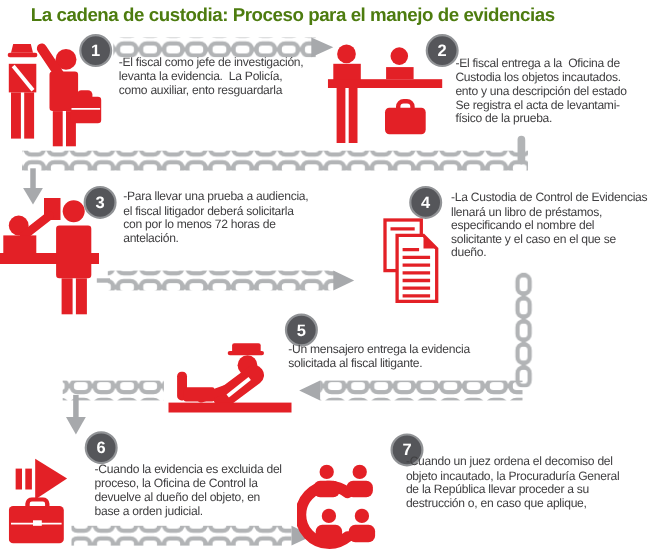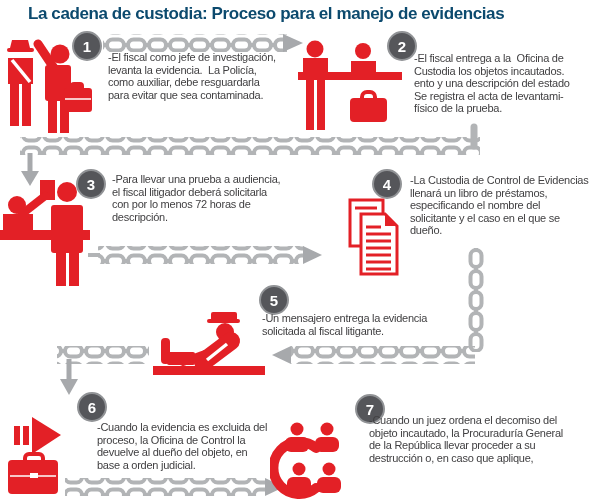--- a/index.html
+++ b/index.html
@@ -1,18 +1,18 @@
 <!DOCTYPE html>
 <html><head>
 <meta charset="utf-8">
 <style>
   html,body{margin:0;padding:0;background:#fff;}
   .canvas{position:relative;width:600px;height:500px;background:#ffffff;overflow:hidden;
           font-family:"Liberation Sans","DejaVu Sans",sans-serif;}
-  .title{position:absolute;left:28px;top:4px;font-size:17px;font-weight:bold;color:#0c4a6e;
+  .title{position:absolute;left:28px;top:4px;font-size:17px;font-weight:bold;color:#4d7c0f;
          letter-spacing:-0.4px;z-index:4;white-space:nowrap;}
   .num-circle{position:absolute;width:26px;height:26px;border-radius:50%;background:#55565a;
          border:2px solid #919396;color:#ffffff;font-weight:bold;font-size:15px;display:flex;
          align-items:center;justify-content:center;z-index:3;}
   .step-text{position:absolute;color:#414042;font-size:11px;line-height:12.6px;
          letter-spacing:-0.25px;z-index:3;}
   .step-text span{display:block;white-space:pre;}
   .iconsvg{position:absolute;z-index:2;}
   .overlay{position:absolute;left:0;top:0;z-index:1;}
 </style>
@@ -182,48 +182,47 @@
   <div class="num-circle" style="left:387px;top:31px">2</div>
   <div class="num-circle" style="left:76px;top:169px">3</div>
   <div class="num-circle" style="left:372px;top:169px">4</div>
   <div class="num-circle" style="left:259px;top:285px">5</div>
   <div class="num-circle" style="left:77px;top:392px">6</div>
   <div class="num-circle" style="left:355px;top:394px">7</div>
 
   <div class="step-text" style="left:108px;top:51px;width:200px">
     <span>-El fiscal como jefe de investigación,</span>
     <span>levanta la evidencia.  La Policía,</span>
-    <span>como auxiliar, debe resguardarla</span>
-    <span>para evitar que sea contaminada.</span>
+    <span>como auxiliar, ento resguardarla</span>
   </div>
   <div class="step-text" style="left:414px;top:52px;width:185px">
     <span>-El fiscal entrega a la  Oficina de</span>
     <span>Custodia los objetos incautados.</span>
     <span>ento y una descripción del estado</span>
     <span>Se registra el acta de levantami-</span>
     <span>físico de la prueba.</span>
   </div>
   <div class="step-text" style="left:112px;top:173px;width:200px">
     <span>-Para llevar una prueba a audiencia,</span>
     <span>el fiscal litigador deberá solicitarla</span>
     <span>con por lo menos 72 horas de</span>
-    <span>descripción.</span>
+    <span>antelación.</span>
   </div>
   <div class="step-text" style="left:410px;top:174px;width:190px">
     <span>-La Custodia de Control de Evidencias</span>
     <span>llenará un libro de préstamos,</span>
     <span>especificando el nombre del</span>
     <span>solicitante y el caso en el que se</span>
     <span>dueño.</span>
   </div>
   <div class="step-text" style="left:262px;top:312px;width:210px">
     <span>-Un mensajero entrega la evidencia</span>
     <span>solicitada al fiscal litigante.</span>
   </div>
-  <div class="step-text" style="left:97px;top:421px;width:200px">
+  <div class="step-text" style="left:86px;top:421px;width:200px">
     <span>-Cuando la evidencia es excluida del</span>
     <span>proceso, la Oficina de Control la</span>
     <span>devuelve al dueño del objeto, en</span>
     <span>base a orden judicial.</span>
   </div>
   <div class="step-text" style="left:369px;top:414px;width:225px">
     <span>-Cuando un juez ordena el decomiso del</span>
     <span>objeto incautado, la Procuraduría General</span>
     <span>de la República llevar proceder a su</span>
     <span>destrucción o, en caso que aplique,</span>

